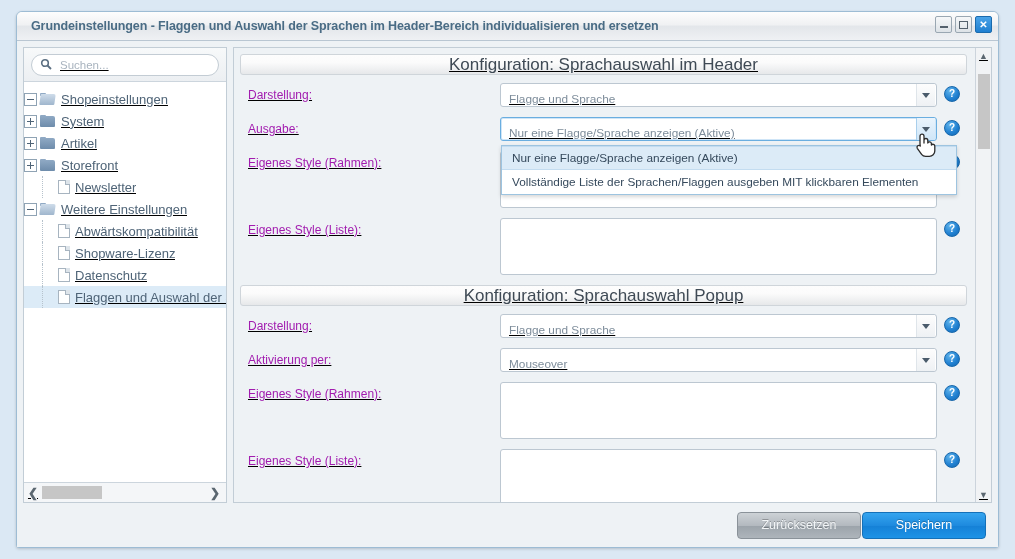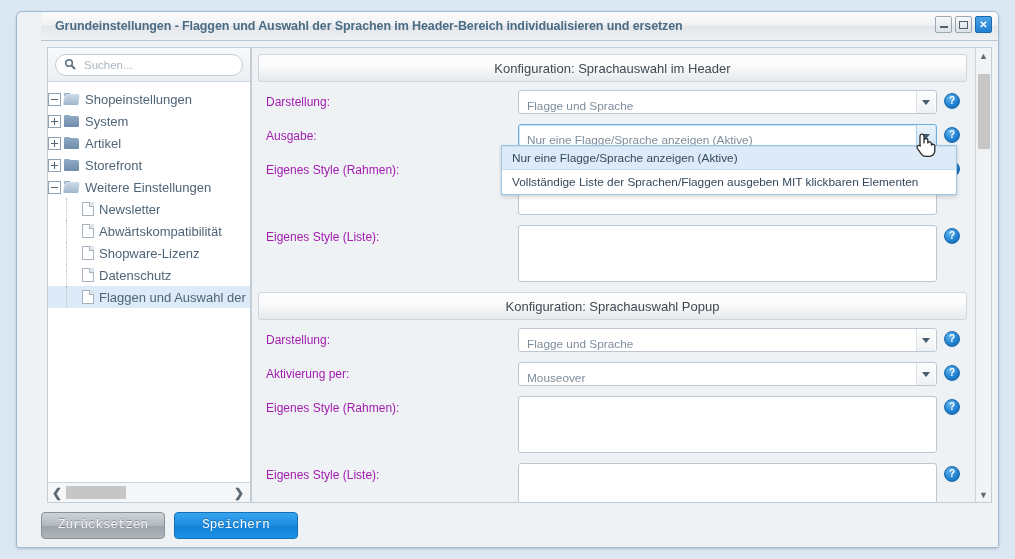--- a/index.html
+++ b/index.html
@@ -17,21 +17,21 @@
 
   
   #window {
     position: absolute;
     left: 16px; top: 11px;
     width: 983px; height: 537px;
     background: #eef2f5;
     border: 1px solid #9dbcd4;
     border-radius: 6px 6px 3px 3px;
     box-shadow: 0 1px 3px rgba(0,0,0,.18);
-    display: flex; flex-direction: column; padding-left: 24px;
+    display: flex; flex-direction: column;
   }
   #titlebar {
     height: 29px;
     flex: 0 0 29px;
     background: linear-gradient(to bottom, #fdfdfd 0%, #f0f1f3 45%, #e3e6ea 52%, #eff1f4 100%);
     border-bottom: 1px solid #b9c6d2;
     border-radius: 5px 5px 0 0;
     display: flex; align-items: center;
     position: relative;
     padding-left: 14px;
@@ -60,21 +60,23 @@
     border-color: #1a6aad;
     color: #fff; font-weight: bold;
   }
   .win-btn .glyph-min { display:block; width:8px; height:2px; background:#54616d; margin-top:5px;}
   .win-btn .glyph-max { display:block; width:9px; height:8px; border:1.5px solid #54616d; }
 
   #win-body {
     flex: 1 1 auto;
     display: flex;
     padding: 6px 6px 0 6px;
+    gap: 6px;
     min-height: 0;
+    text-decoration: underline;
   }
 
   
   #sidebar {
     width: 204px; flex: 0 0 204px;
     background: #fff;
     border: 1px solid #c2cdd6;
     display: flex; flex-direction: column;
     min-height: 0;
   }
@@ -201,26 +203,26 @@
     position: relative;
   }
   #form-scroll {
     flex: 1 1 auto;
     overflow: hidden;
     padding: 6px 8px 0 6px;
     min-height: 0;
     position: relative;
   }
   .section-header {
-    height: 28px;
+    height: 21px;
     background: linear-gradient(to bottom,#fdfdfd 0%,#fbfbfb 40%,#e6e8ea 100%);
     border: 1px solid #cfd5da;
     border-radius: 3px;
     display: flex; align-items: center; justify-content: center;
-    font-size: 13px; color: #3f4a55;
+    font-size: 17px; color: #3f4a55;
     margin-bottom: 8px;
   }
   .field-row {
     display: flex; align-items: flex-start;
     margin-bottom: 10px;
   }
   .field-label {
     flex: 0 0 252px;
     font-size: 12px; color: #a21caf;
     padding-top: 5px;
@@ -319,25 +321,24 @@
   #vspacer { flex: 1 1 auto; width:100%; }
   #vthumb {
     position:absolute; left:2px; top: 26px;
     width: 12px; height: 75px;
     background: #c6c6c6;
   }
 
   
   #footer {
     flex: 0 0 44px;
-    display: flex; align-items: center; 
+    display: flex; align-items: center; justify-content: flex-end;
     padding: 0 12px 0 0;
-    gap: 9px;
+    gap: 1px;
     background: #eef2f5;
-    font-family: Liberation Mono, monospace;
   }
   .btn {
     height: 27px;
     min-width: 124px;
     border-radius: 4px;
     display:flex; align-items:center; justify-content:center;
     font-size: 12.5px;
     color: #fff;
     border: 1px solid;
   }
@@ -426,32 +427,32 @@
             </div>
             <div class="tree-row">
               <span class="expander plus"></span>
               <span class="folder">
                 <span class="f-tab"></span>
                 <span class="f-back"></span>
               </span>
               <span class="tree-label">Storefront</span>
             </div>
             <div class="tree-row">
+              <span class="indent" style="width: 18px;"></span>
+              <span class="leaf-dots"></span>
+              <span class="doc-icon"></span>
+              <span class="tree-label">Newsletter</span>
+            </div>
+            <div class="tree-row">
               <span class="expander"></span>
               <span class="folder open">
                 <span class="f-tab"></span>
                 <span class="f-back"></span>
               </span>
               <span class="tree-label">Weitere Einstellungen</span>
-            </div>
-            <div class="tree-row">
-              <span class="indent" style="width: 18px;"></span>
-              <span class="leaf-dots"></span>
-              <span class="doc-icon"></span>
-              <span class="tree-label">Newsletter</span>
             </div>
             <div class="tree-row">
               <span class="indent" style="width: 18px;"></span>
               <span class="leaf-dots"></span>
               <span class="doc-icon"></span>
               <span class="tree-label">Abwärtskompatibilität</span>
             </div>
             <div class="tree-row">
               <span class="indent" style="width: 18px;"></span>
               <span class="leaf-dots"></span>

